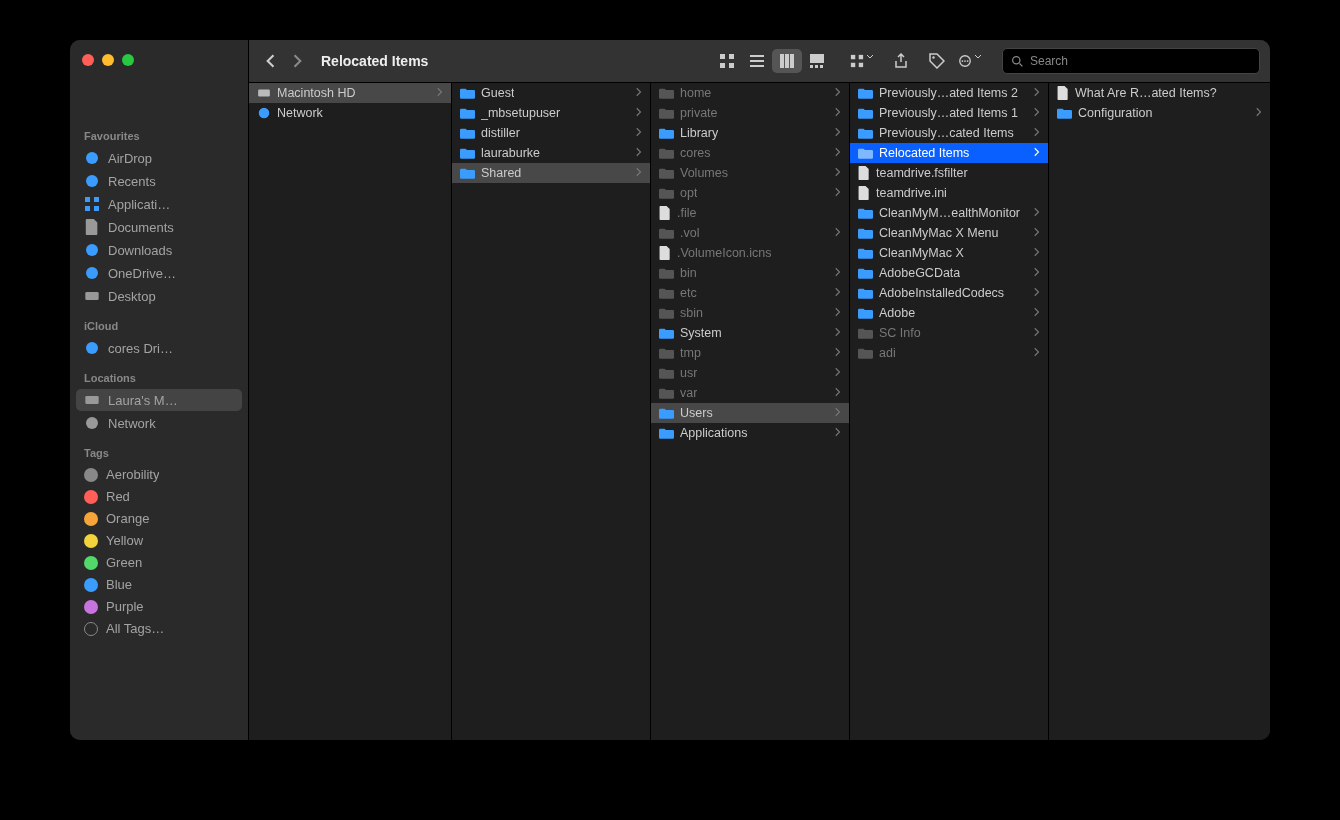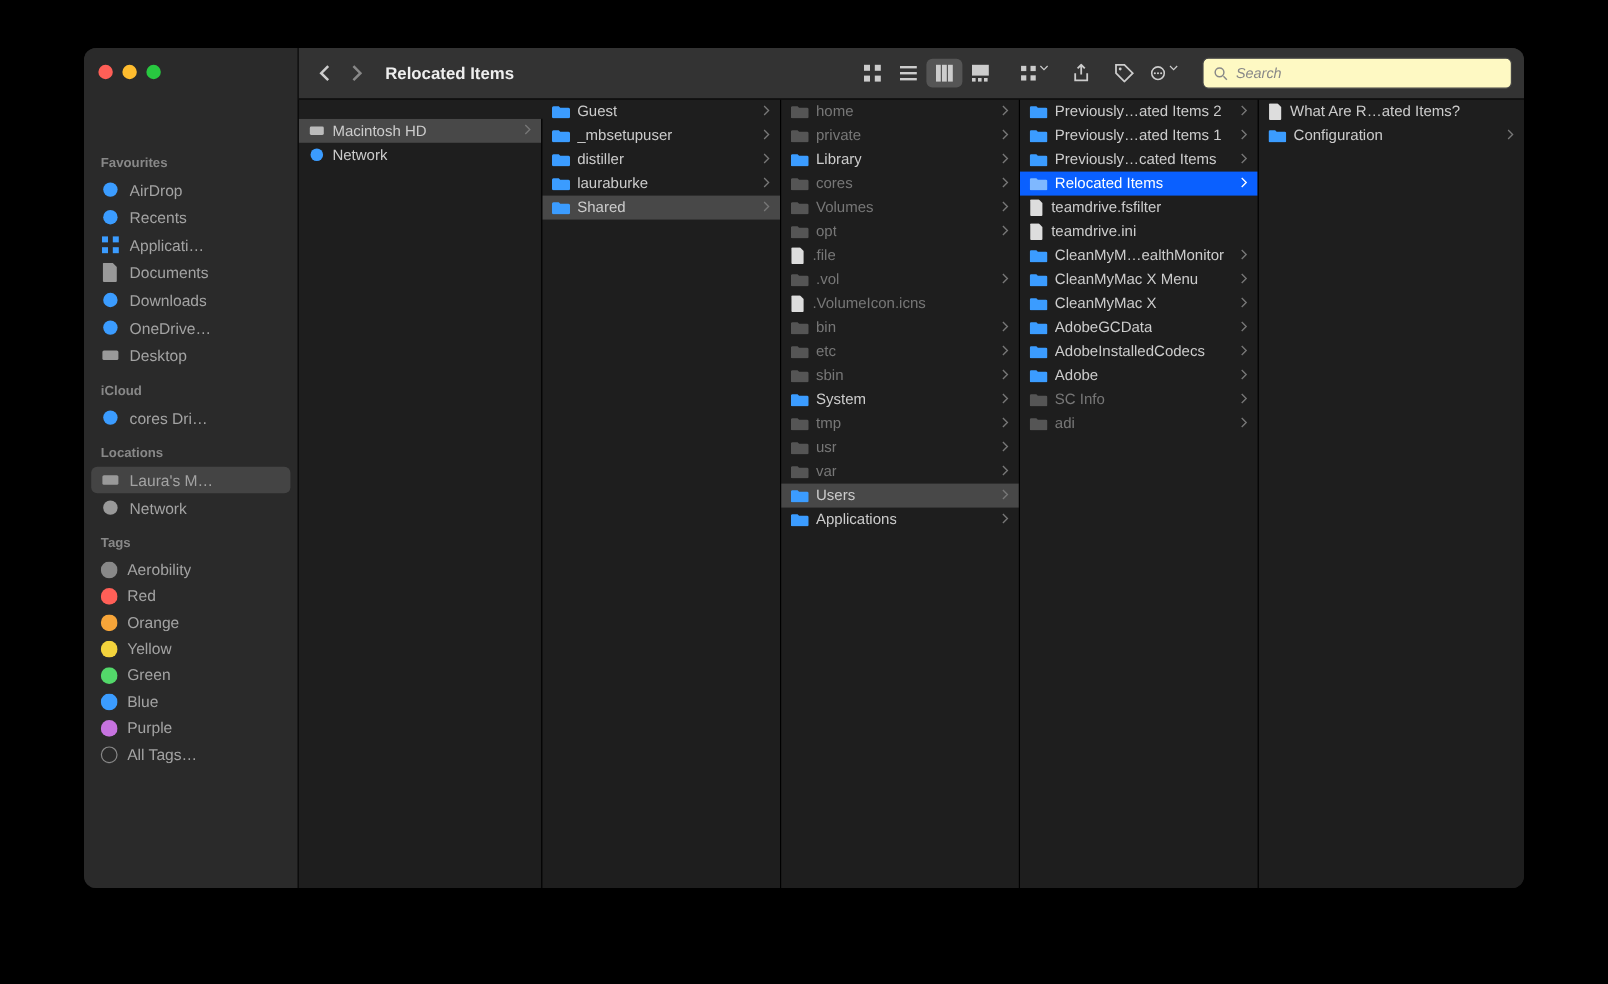--- a/index.html
+++ b/index.html
@@ -21,39 +21,39 @@
   .main { flex:1; display:flex; flex-direction:column; background:#1e1e1e; }
   .toolbar { height:42px; background:#333; display:flex; align-items:center; padding:0 10px; gap:6px; border-bottom:1px solid #000;}
   .nav-arrow { width:22px; height:22px; display:flex; align-items:center; justify-content:center; color:#888; }
   .nav-arrow.enabled{color:#ccc;}
   .title { font-weight:600; font-size:14px; color:#eee; margin-left:6px; }
   .spacer { flex:1; }
   .tb-group{ display:flex; align-items:center; background:transparent;}
   .tb-btn { width:30px; height:24px; display:flex; align-items:center; justify-content:center; color:#ccc; border-radius:5px; }
   .tb-btn.active { background:#555; }
   .tb-btn svg{ width:16px; height:16px; fill:#ccc;}
-  .search { margin-left:8px; width:240px; height:24px; background:#fef9c3; border:1px solid #444; border-radius:5px; display:flex; align-items:center; padding:0 8px; color:#888; font-size:12px; gap:6px;font-style:italic;}
+  .search { margin-left:8px; width:240px; height:24px; background:#000000; border:1px solid #444; border-radius:5px; display:flex; align-items:center; padding:0 8px; color:#888; font-size:12px; gap:6px;}
   .columns { flex:1; display:flex; overflow:hidden;}
   .col { border-right:1px solid #000; font-size:12.5px; overflow-y:auto;}
   .col:last-child{border-right:none;}
   .row { display:flex; align-items:center; gap:6px; padding:3px 8px; margin:0; position:relative; color:#ccc; white-space:nowrap; overflow:hidden; cursor:default;}
   .row.dim { color:#777; }
   .row.dim .f-ico { fill:#555; }
   .row.sel { background:#484848; }
   .row.hl  { background:#0a60ff; color:#fff; }
   .row.hl .f-ico{ fill:#7fb8ff;}
   .row.hl .chev{ color:#fff;}
   .f-ico{ width:15px; height:12px; flex:none; fill:#3b9cff;}
   .hd-ico{ width:14px; height:14px; fill:#bbb;}
   .net-ico{ width:14px; height:14px; fill:#3b9cff;}
   .doc-ico{ width:12px; height:14px; fill:#ddd;}
   .chev{ margin-left:auto; color:#777; font-size:11px; padding-left:6px; }
   .txt{ overflow:hidden; text-overflow:ellipsis;}
   .sep{ width:6px;}
-  .col0{width:202px;margin-top:16px;} .col1{width:198px;} .col2{width:198px;} .col3{width:198px;} .col4{flex:1;}
+  .col0{width:202px;} .col1{width:198px;} .col2{width:198px;} .col3{width:198px;} .col4{flex:1;}
   ::-webkit-scrollbar{width:0;height:0;}
 </style>
 </head>
 <body>
 
 <svg width="0" height="0" style="position:absolute">
   <defs>
     <symbol id="i-folder" viewBox="0 0 24 18">
         <path d="M2 2h7l2 2h11a2 2 0 0 1 2 2v10a2 2 0 0 1-2 2H2a2 2 0 0 1-2-2V4a2 2 0 0 1 2-2z"></path>
       </symbol>

